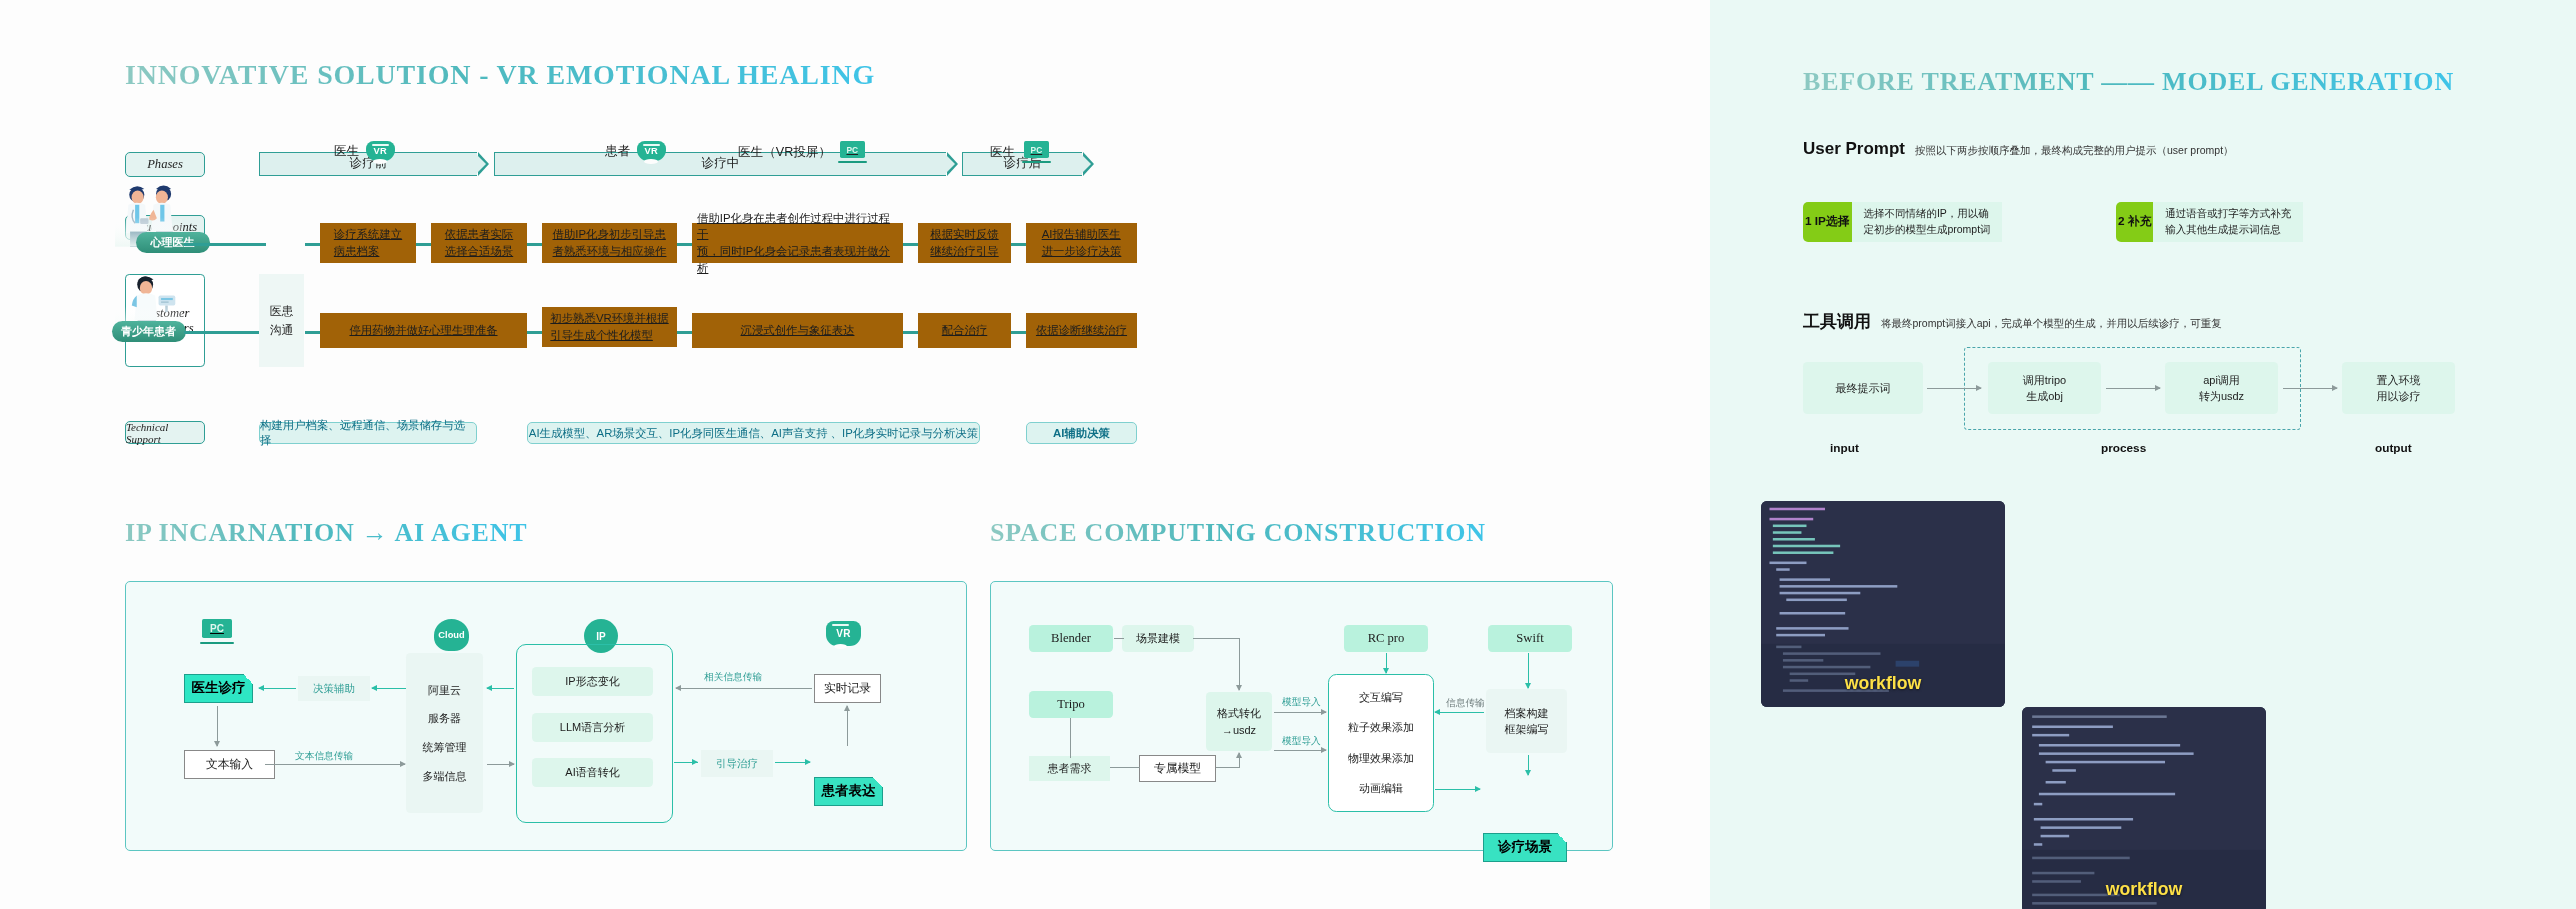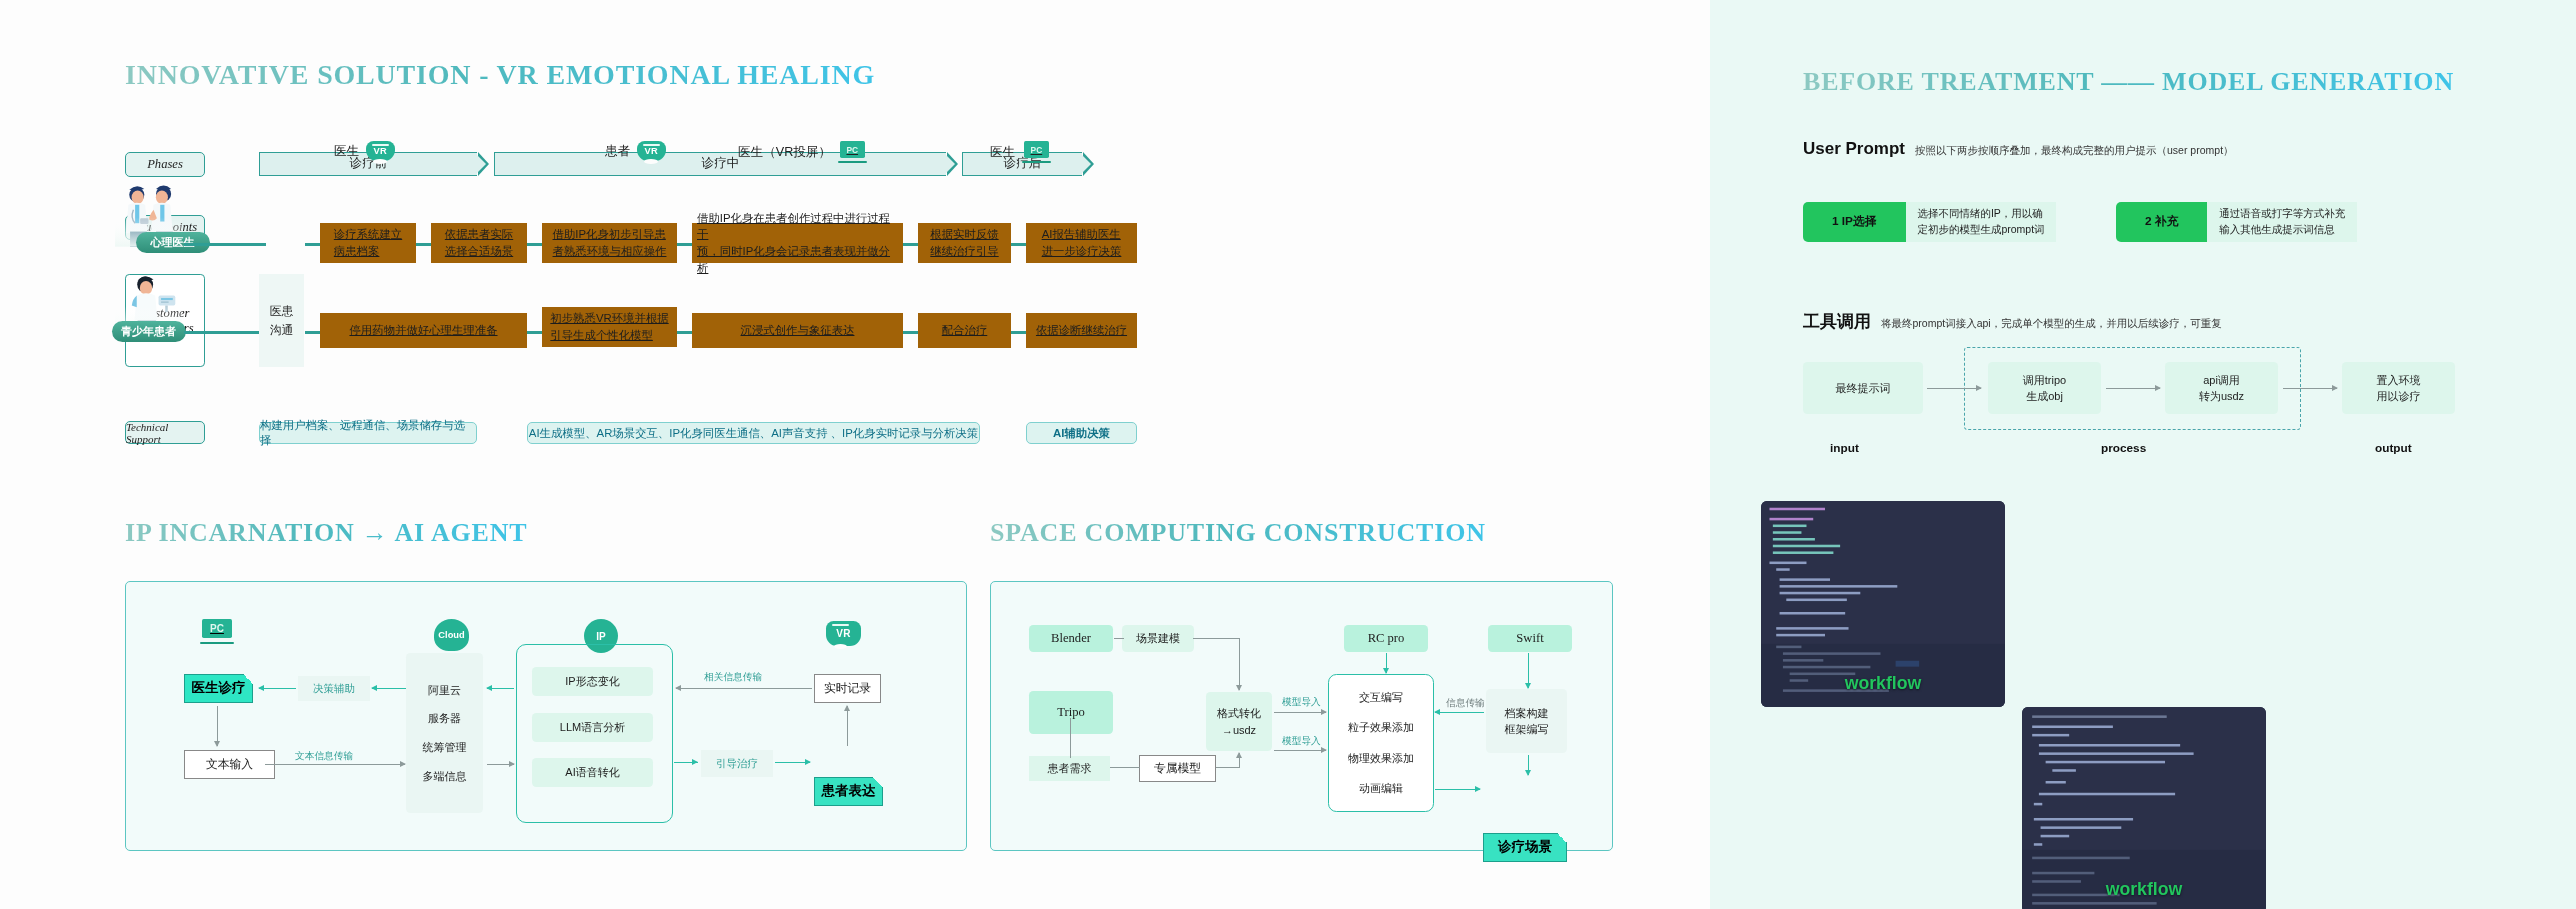--- a/index.html
+++ b/index.html
@@ -137,29 +137,29 @@
 
   .folder{ position:relative; }
   .folder::after{ content:""; position:absolute; top:-0.8px; right:-0.8px; width:10px; height:10px;
     background:linear-gradient(225deg,#f2fbfa 50%, transparent 50%); }
 
   
   .rp-h { position:absolute; display:flex; align-items:baseline; gap:10px; }
   .rp-h .h { font-size:17px; font-weight:700; color:#111; }
   .rp-h .s { font-size:10.5px; color:#333; }
   .step { position:absolute; height:40px; display:flex; border-radius:5px; overflow:hidden; }
-  .step .n { background:#22c55e; display:flex; align-items:center; justify-content:center;
-    font-size:11.8px; font-weight:700; color:#111; padding:0 29px; white-space:nowrap; }
+  .step .n { background:#84cc16; display:flex; align-items:center; justify-content:center;
+    font-size:11.8px; font-weight:700; color:#111; padding:0 2px; white-space:nowrap; }
   .step .t { background:#ddf6ec; display:flex; align-items:center; font-size:10.5px;
     color:#1d1d1d; line-height:1.5; padding:0 11.8px; }
   .dashbox { position:absolute; border:1.5px dashed #4aa5ab; border-radius:3.4px; }
   .rlab { position:absolute; font-size:11.8px; font-weight:700; color:#111; }
   .thumb { position:absolute; border-radius:5.9px; overflow:hidden; }
   .thumb .badge { position:absolute; bottom:13.5px; width:100%; text-align:center;
-    color:#22c55e; font-weight:700; font-size:17.7px; text-shadow:0 0.8px 2.5px rgba(0,0,0,.55); }
+    color:#fde047; font-weight:700; font-size:17.7px; text-shadow:0 0.8px 2.5px rgba(0,0,0,.55); }
   .code { background:#2b3049; position:relative; }
 </style>
 </head>
 <body>
 
 <div class="page">
 
   <div class="left-panel">
 
     <div id="main-title" class="sec-title">INNOVATIVE SOLUTION - VR EMOTIONAL HEALING</div>
@@ -345,21 +345,21 @@
     <div class="arrow-h" style="left:487px;top:764px;width:27px;"></div>
     <div class="arrow-h tealA" style="left:674px;top:762px;width:23.6px;"></div>
     <div class="arrow-h tealA" style="left:775px;top:762px;width:35px;"></div>
     <div class="arrow-v up" style="left:847px;top:706px;height:40px;"></div>
 
     <div id="space-title" class="sec-title">SPACE COMPUTING CONSTRUCTION</div>
     <div class="panel" style="left:990px;top:581px;width:623px;height:270px;"></div>
 
     <div class="nd mint round" style="left:1029px;top:625px;width:84px;height:27px;font-family:'Liberation Serif',serif;font-size:12.6px;">Blender</div>
     <div class="nd mint2 round" style="left:1122px;top:625px;width:72px;height:27px;">场景建模</div>
-    <div class="nd mint round" style="left:1029px;top:691px;width:84px;height:43px;font-family:'Liberation Serif',serif;font-size:12.6px;">Tripo</div>
+    <div class="nd mint round" style="left:1029px;top:691px;width:84px;height:27px;font-family:'Liberation Serif',serif;font-size:12.6px;">Tripo</div>
     <div class="nd mint2" style="left:1029px;top:756px;width:81px;height:25px;">患者需求</div>
     <div class="nd white" style="left:1139px;top:755px;width:77px;height:27px;font-size:11.8px;">专属模型</div>
     <div class="nd mint2 round" id="fmt" style="left:1206px;top:692px;width:66px;height:59px;">格式转化<br>→usdz</div>
     <div class="cap" style="left:1282px;top:696px;">模型导入</div>
     <div class="cap" style="left:1282px;top:735px;">模型导入</div>
 
     <div class="nd mint round" style="left:1344px;top:625px;width:84px;height:27px;font-family:'Liberation Serif',serif;font-size:12.6px;">RC pro</div>
     <div class="nd mint round" style="left:1488px;top:625px;width:84px;height:27px;font-family:'Liberation Serif',serif;font-size:12.6px;">Swift</div>
 
     <div class="panel" id="center-group" style="left:1328px;top:674px;width:106px;height:138px;border-radius:8.4px;border-color:#2bbfa8;background:#fff;

